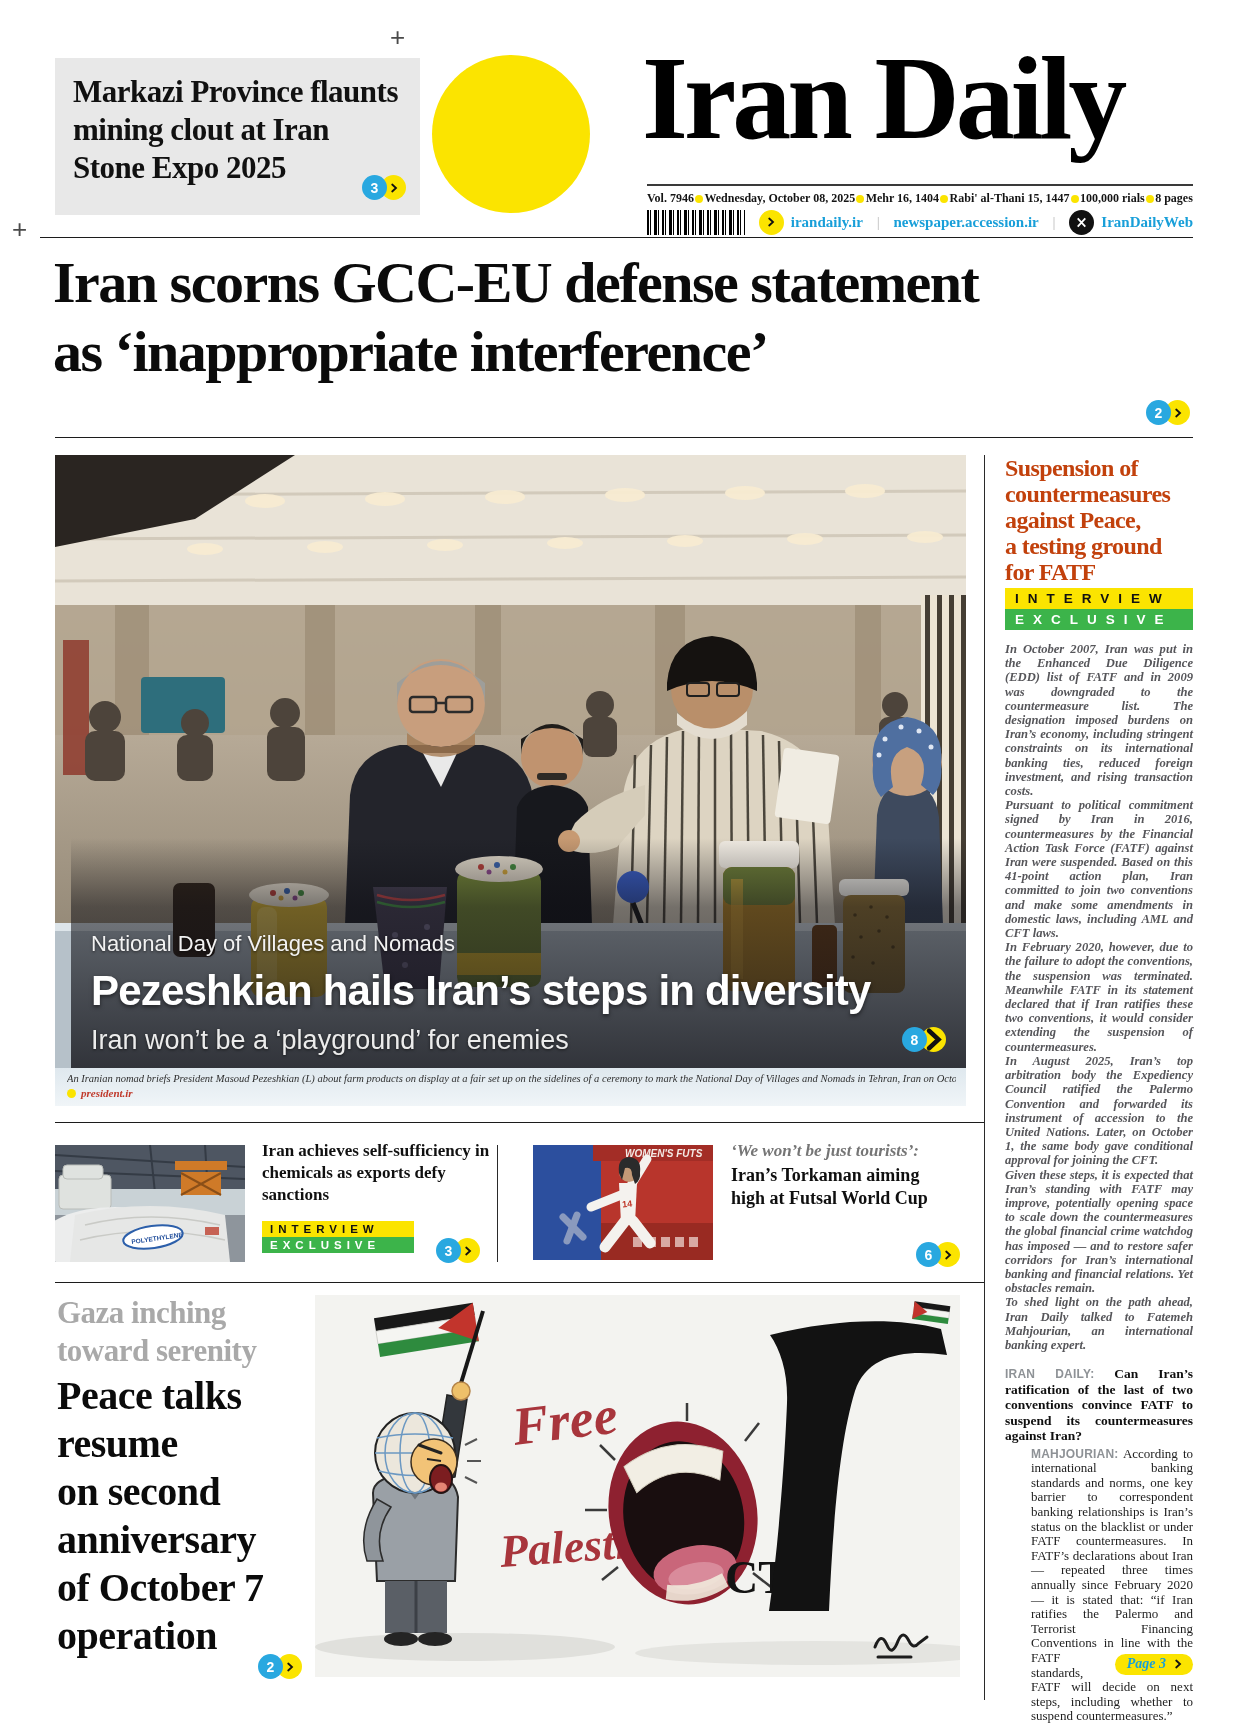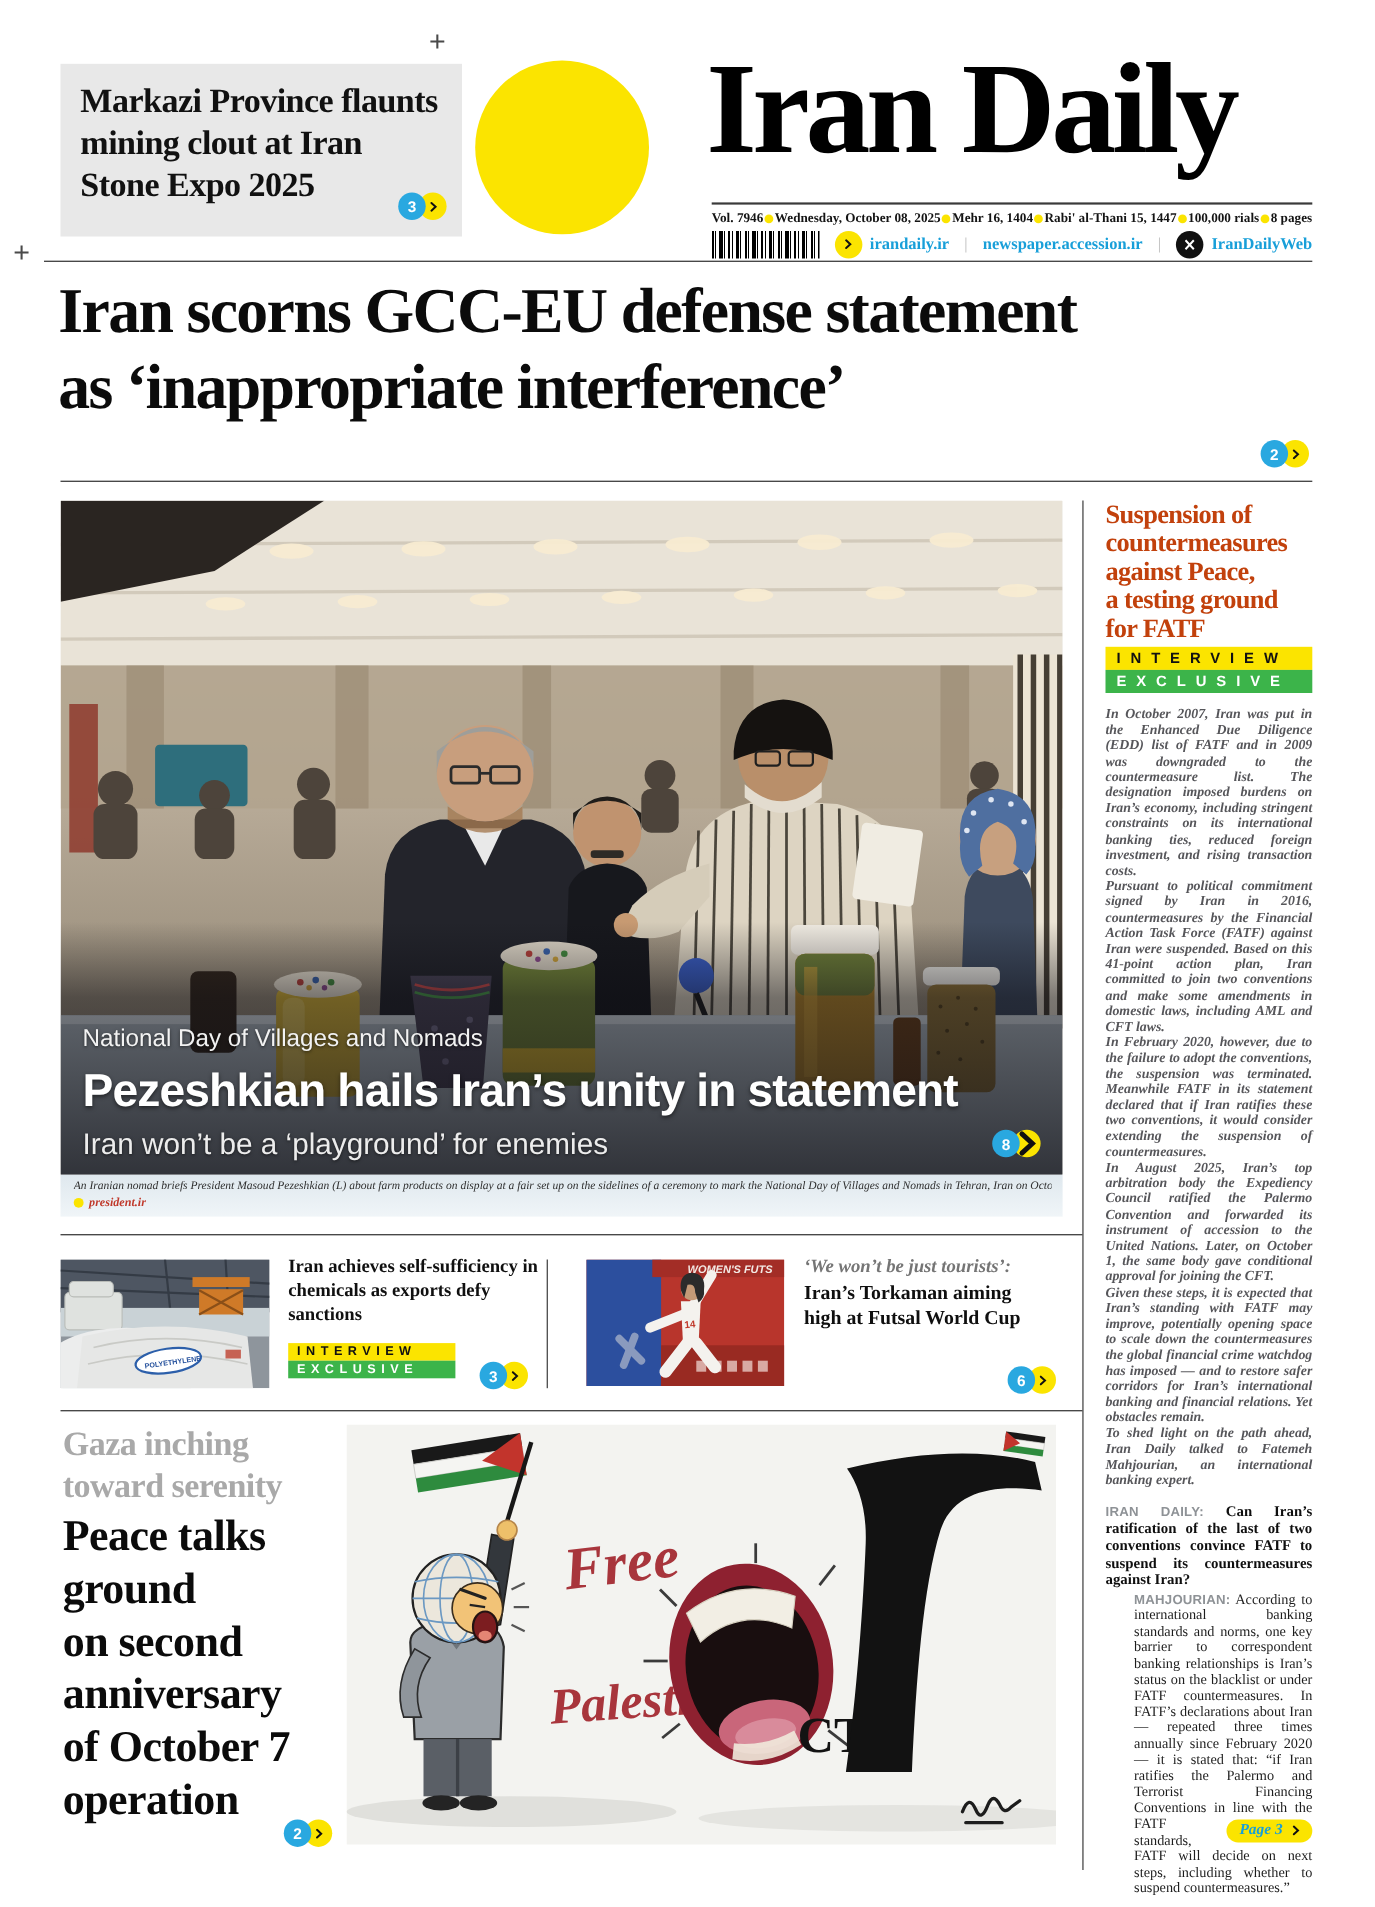--- a/index.html
+++ b/index.html
@@ -39,21 +39,21 @@
   
   .pbadge{display:inline-flex;align-items:center;}
   .pb-num{width:25px;height:25px;border-radius:50%;background:var(--blue);color:#fff;
     font:700 14px var(--sans);display:flex;align-items:center;justify-content:center;position:relative;z-index:1;}
   .pb-arr{width:25px;height:25px;border-radius:50%;background:var(--yellow);margin-left:-6px;
     display:flex;align-items:center;justify-content:center;}
   .chev{width:10px;height:10px;}
   
   .photo-main{left:55px;top:455px;width:911px;height:613px;overflow:hidden;}
   .photo-main svg{display:block;width:911px;height:613px;}
-  .ph-overlay{position:absolute;left:0;right:0;bottom:0;height:230px;
+  .ph-overlay{position:absolute;left:16px;right:0;bottom:0;height:230px;
     background:linear-gradient(180deg,rgba(12,12,18,0) 0%,rgba(12,12,18,.5) 30%,rgba(12,12,18,.78) 100%);
     display:flex;flex-direction:column;justify-content:flex-end;padding:0 16px 12px 20px;font-family:var(--sans);}
   .ph-kicker{font:400 22px/1.2 var(--sans);color:#f2f2f2;margin-bottom:10px;text-shadow:0 1px 3px rgba(0,0,0,.6);}
   .ph-title{font:700 42px/1.15 var(--sans);letter-spacing:-0.8px;color:#fff;margin-bottom:8px;text-shadow:0 2px 4px rgba(0,0,0,.55);}
   .ph-subrow{display:flex;align-items:center;}
   .ph-sub{font:400 27px/1.2 var(--sans);color:#ececec;text-shadow:0 1px 3px rgba(0,0,0,.6);}
   .ph-subrow .pbadge{margin-left:auto;margin-right:4px;}
   .caption-strip{left:55px;top:1068px;width:911px;height:38px;background:linear-gradient(180deg,#dfe8ee,#f0f5f8);padding:5px 10px 0 12px;}
   .caption-text{font:italic 400 10.5px/12px var(--serif);color:#2e2e2e;white-space:nowrap;overflow:hidden;}
   .credit-row{display:flex;align-items:center;gap:5px;margin-top:2px;}
@@ -335,21 +335,21 @@
           <circle cx="806" cy="482" r="1.8"></circle>
           <circle cx="824" cy="476" r="1.8"></circle>
           <circle cx="838" cy="492" r="1.8"></circle>
           <circle cx="798" cy="502" r="1.8"></circle>
           <circle cx="818" cy="508" r="1.8"></circle>
         </g>
       <rect x="757" y="470" width="25" height="62" rx="5" fill="#6e431b"></rect>
     </svg>
     <div class="ph-overlay">
       <div class="ph-kicker">National Day of Villages and Nomads</div>
-      <div class="ph-title">Pezeshkian hails Iran’s unity in statement</div>
+      <div class="ph-title">Pezeshkian hails Iran’s steps in diversity</div>
       <div class="ph-subrow">
         <div class="ph-sub">Iran won’t be a ‘playground’ for enemies</div>
         <span class="pbadge">
           <span class="pb-num">8</span>
           <span class="pb-arr">
             <svg class="chev" viewBox="0 0 10 10">
                 <path d="M3.2 1.5 L7 5 L3.2 8.5" fill="none" stroke="#111" stroke-width="1.8" stroke-linecap="round"></path>
               </svg>
           </span>
         </span>
@@ -492,21 +492,21 @@
   </span>
 
   <div class="abs rule" style="left:55px;top:1282px;width:929px;"></div>
 
   <div class="abs gaza-kicker">
     <div>Gaza inching</div>
     <div>toward serenity</div>
   </div>
   <div class="abs gaza-title">
     <div>Peace talks</div>
-    <div>ground</div>
+    <div>resume</div>
     <div>on second</div>
     <div>anniversary</div>
     <div>of October 7</div>
     <div>operation</div>
   </div>
   <span class="pbadge abs gaza-badge">
     <span class="pb-num">2</span>
     <span class="pb-arr">
       <svg class="chev" viewBox="0 0 10 10">
           <path d="M3.2 1.5 L7 5 L3.2 8.5" fill="none" stroke="#111" stroke-width="1.8" stroke-linecap="round"></path>

